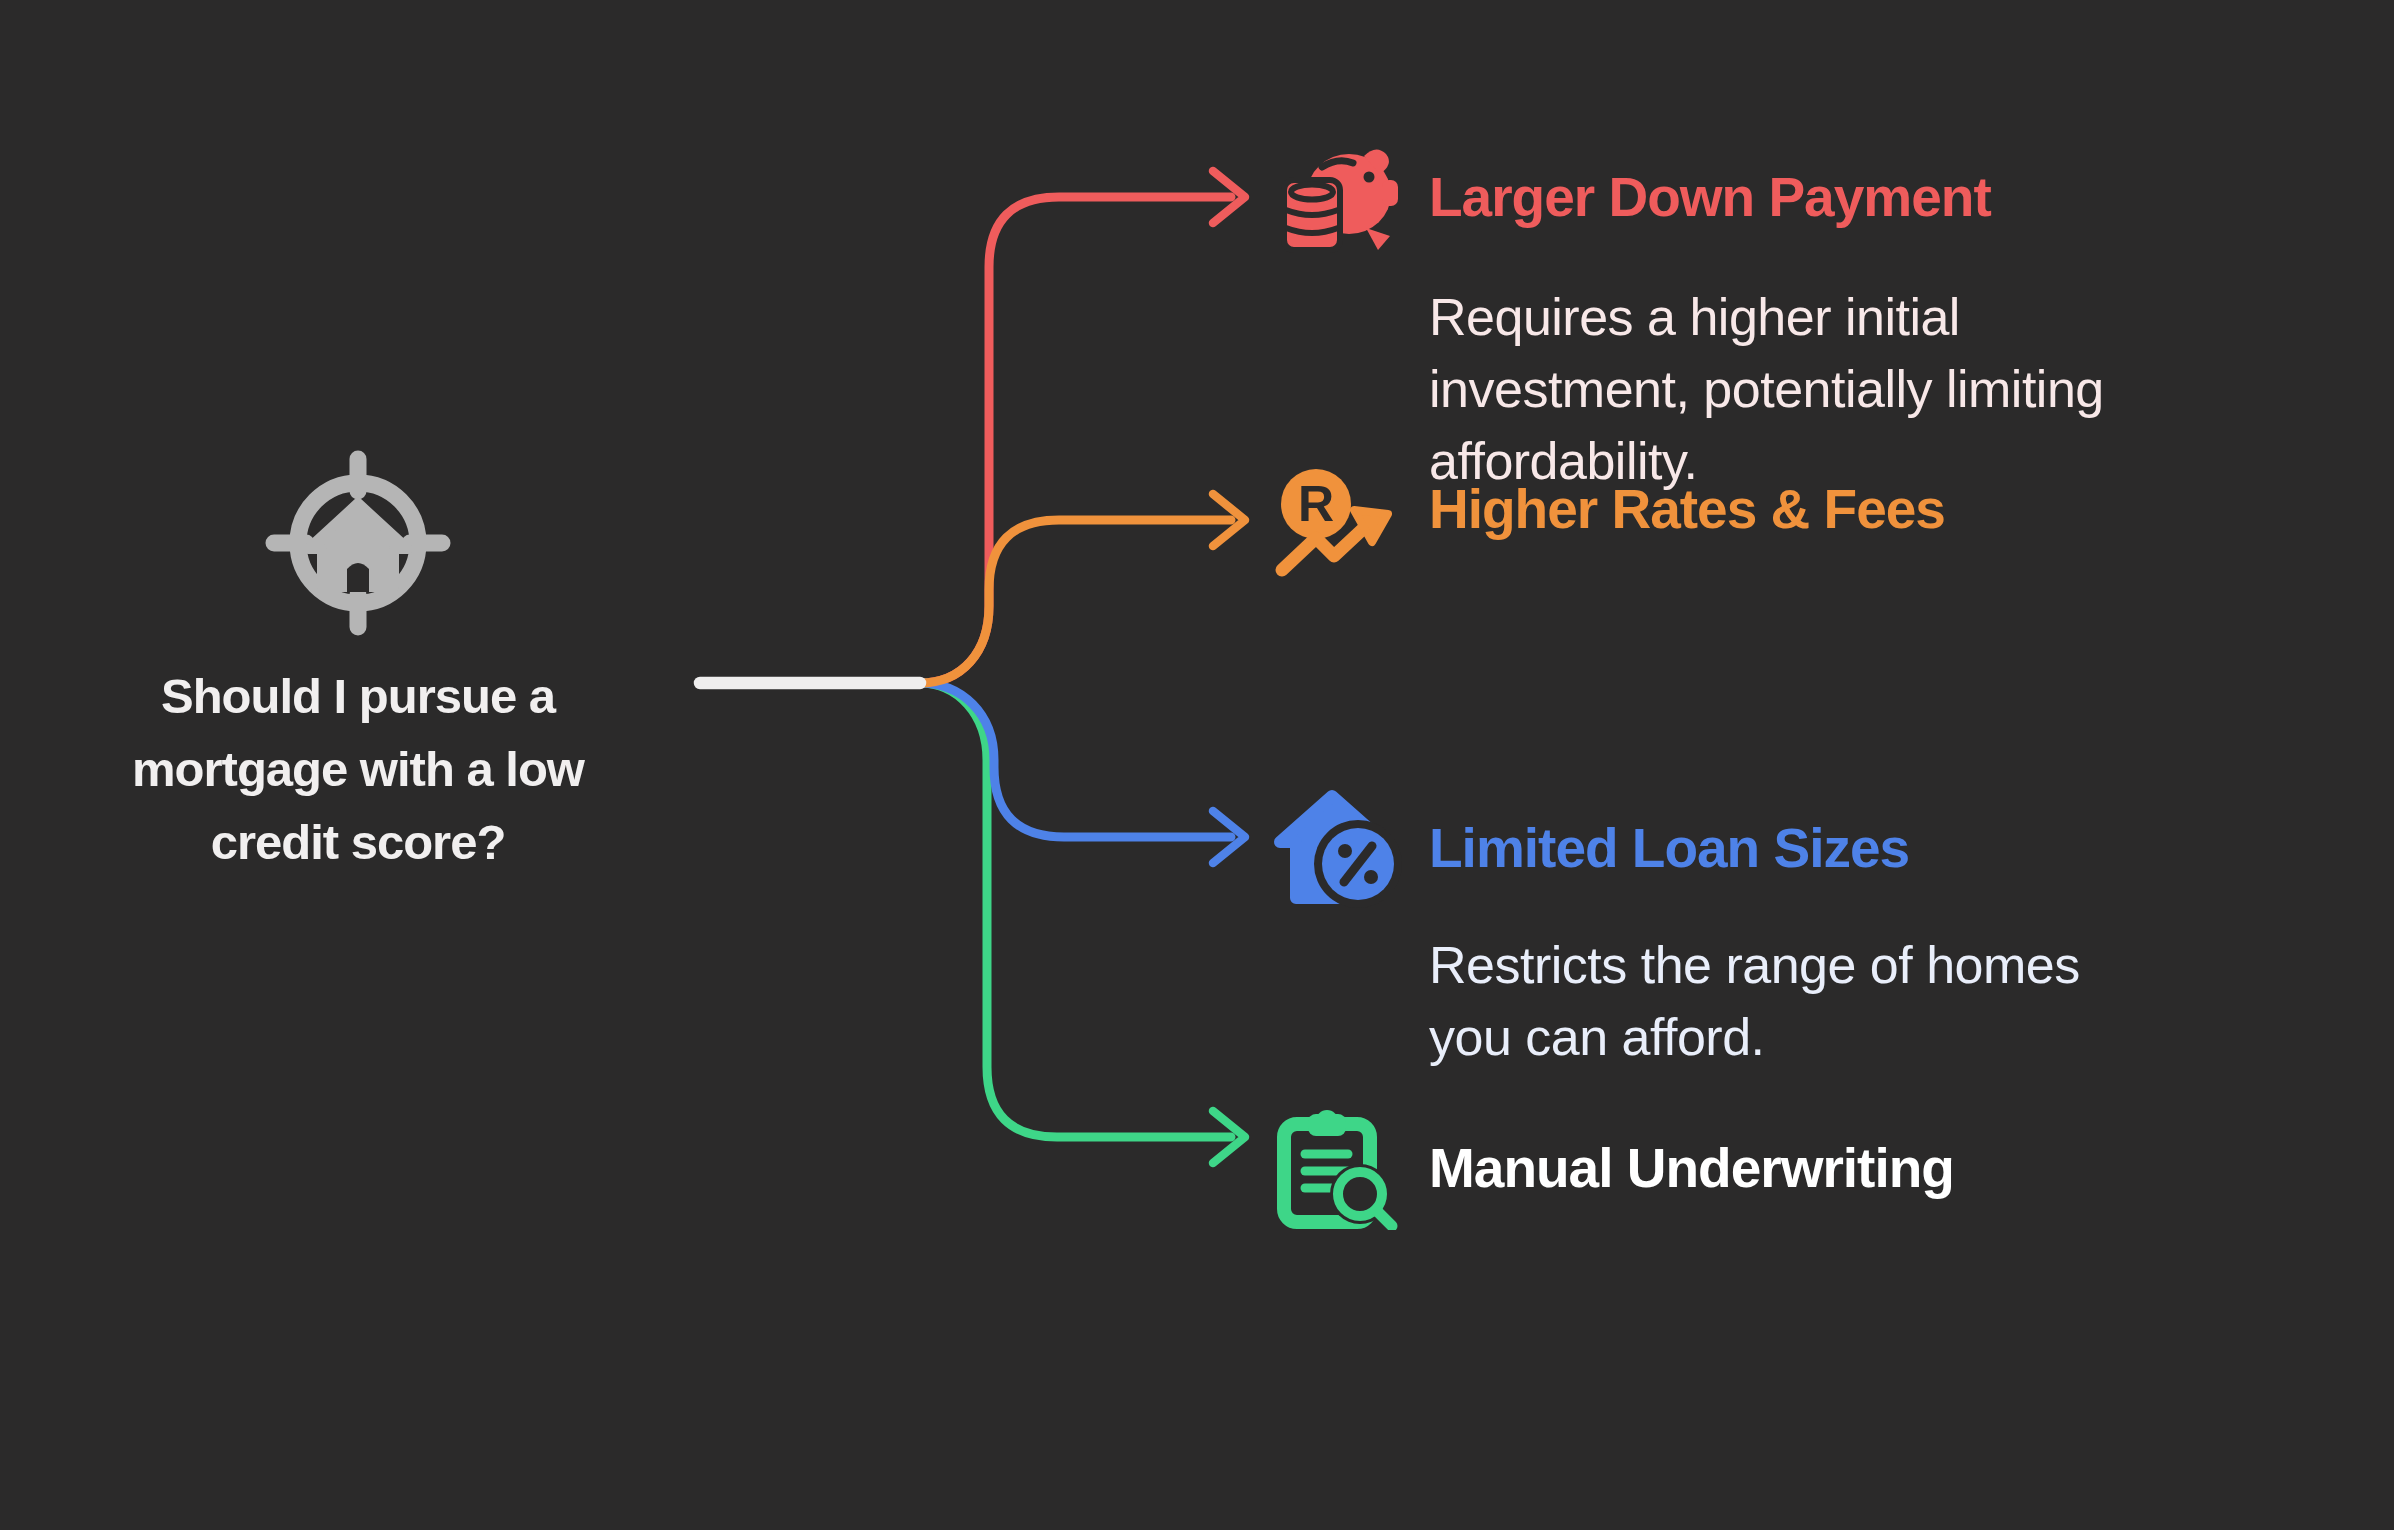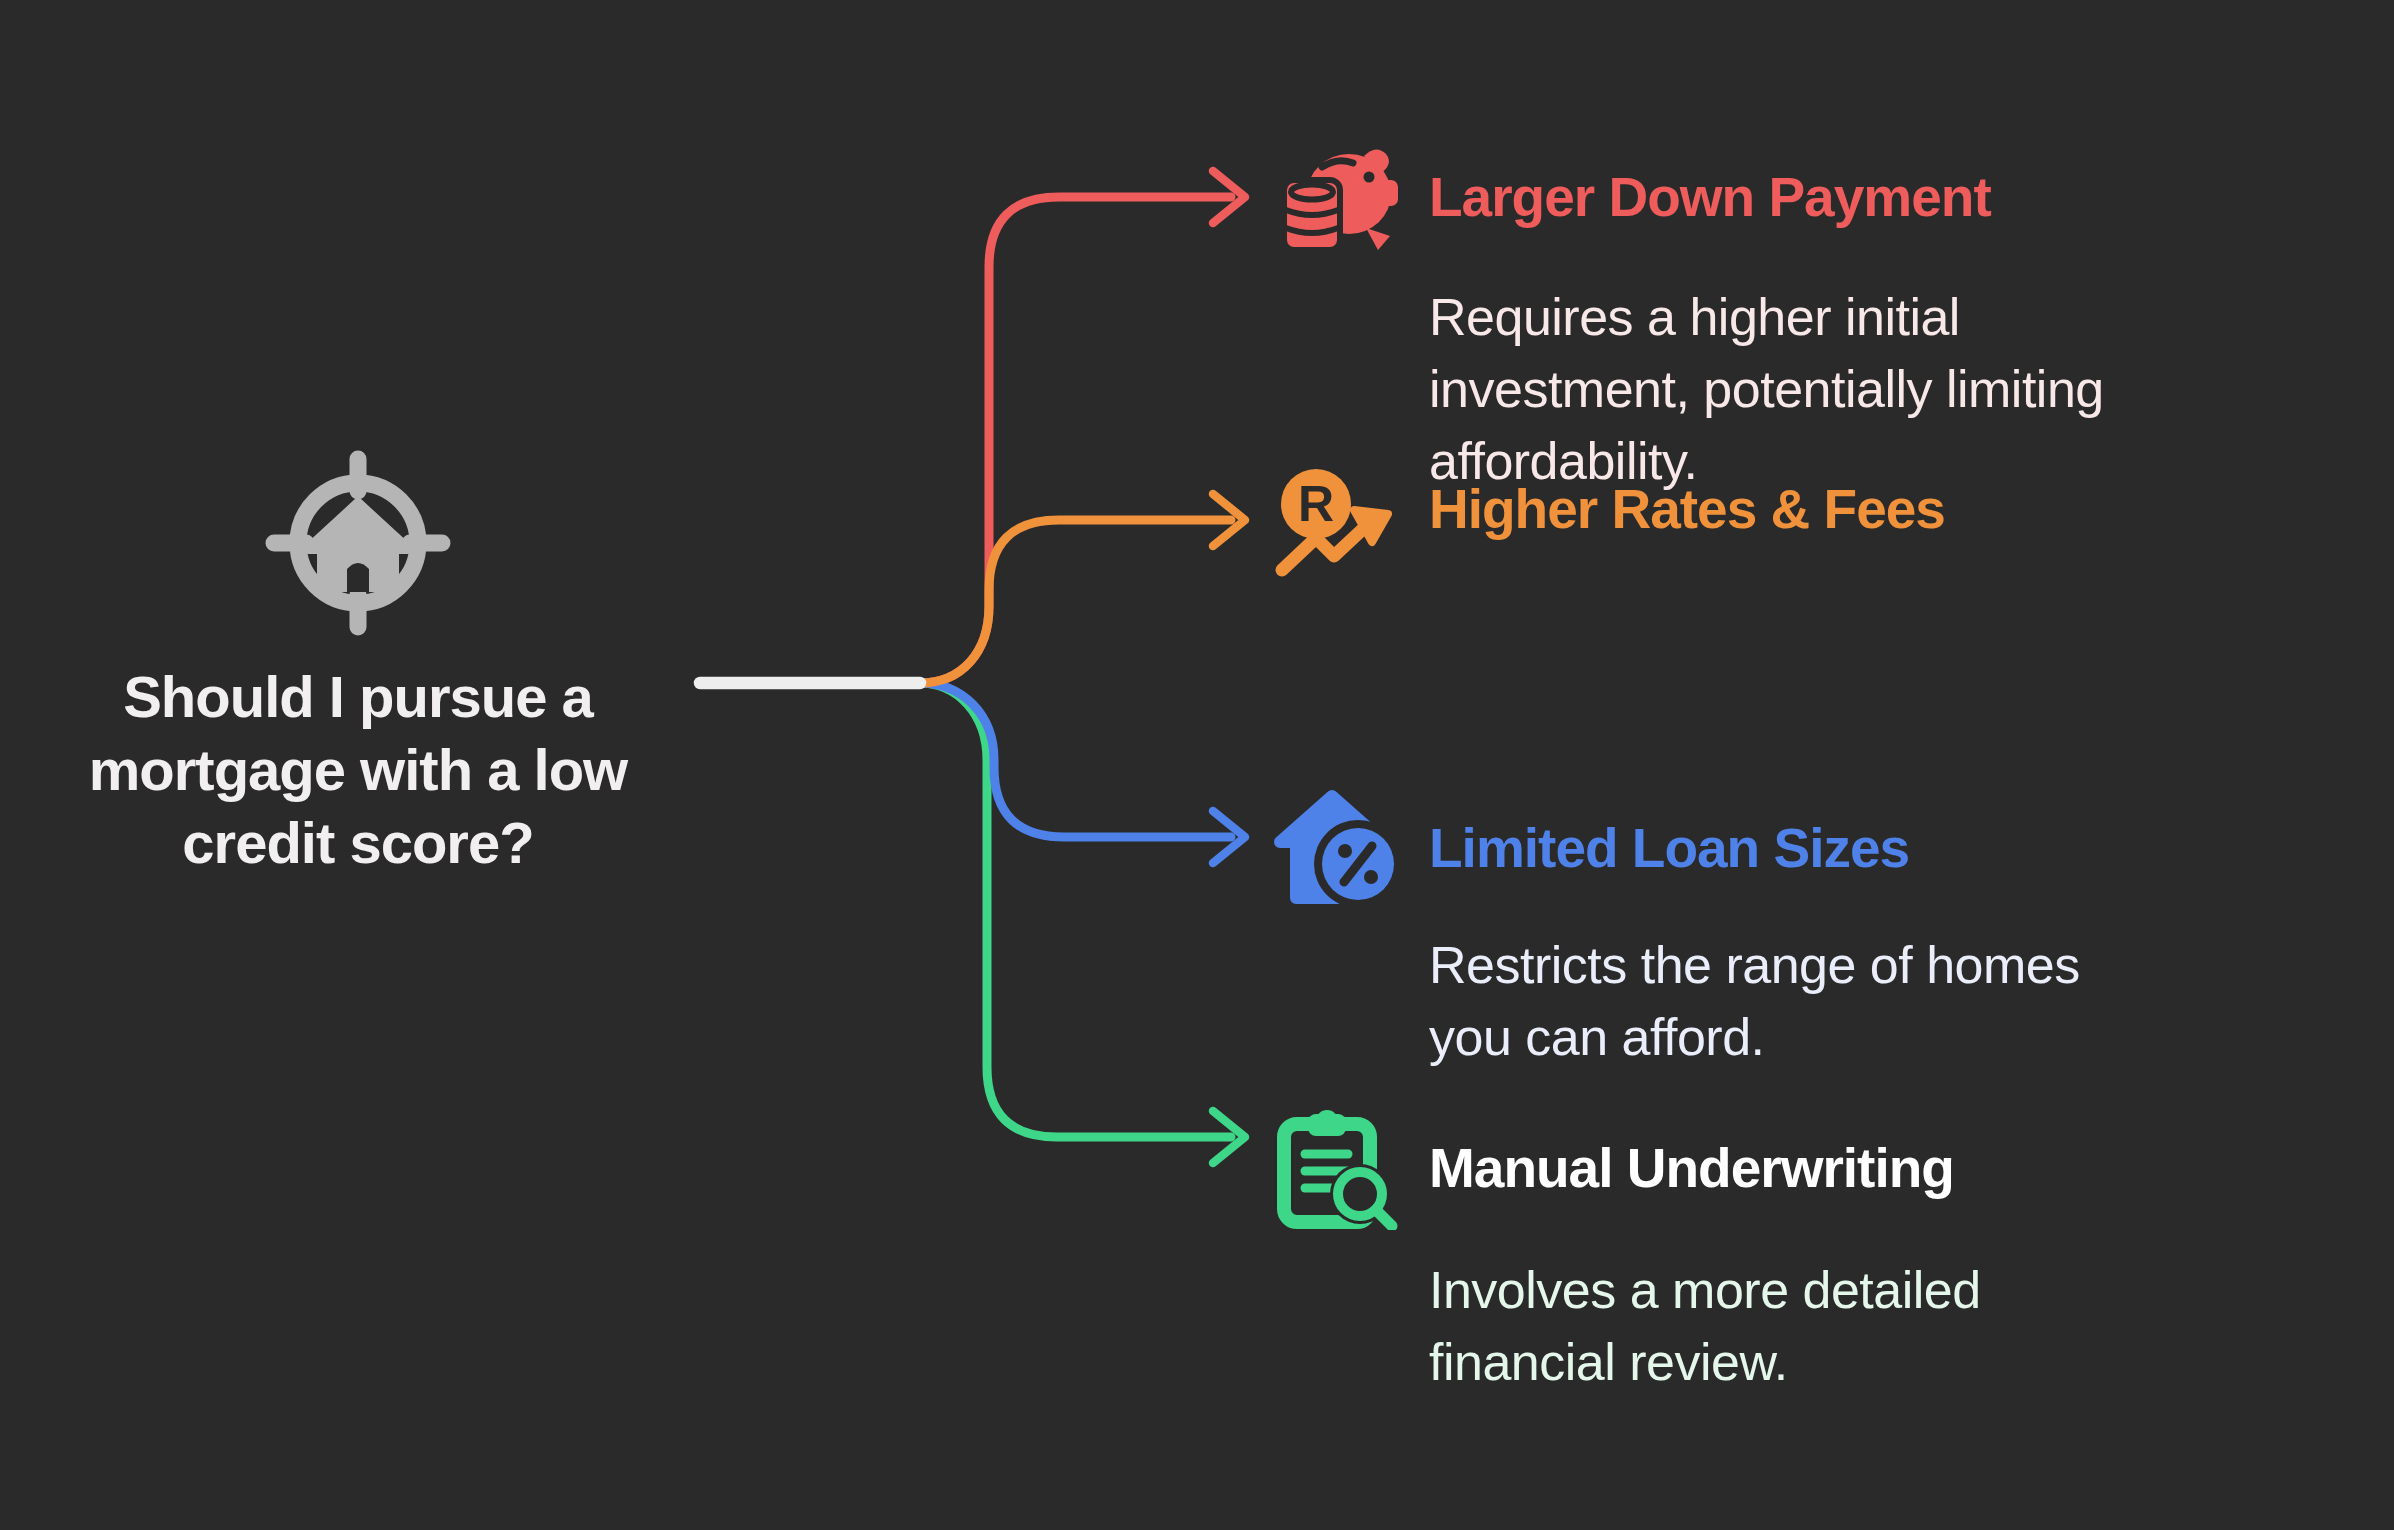--- a/index.html
+++ b/index.html
@@ -5,21 +5,21 @@
   html,body{margin:0;padding:0;background:#222;}
   #stage{
     position:relative;width:2394px;height:1530px;overflow:hidden;
     background:#2b2a2a;
     font-family:"Liberation Sans",sans-serif;
   }
   .abs{position:absolute;}
   #question{
     left:58px;top:660px;width:600px;
     text-align:center;white-space:pre-line;
-    font-size:58px;font-weight:bold;line-height:73px;
+    font-size:49px;font-weight:bold;line-height:73px;
     letter-spacing:-1px;color:#f1efef;
   }
   .branch-title{
     left:1429px;height:66px;
     font-size:55px;font-weight:bold;line-height:66px;letter-spacing:-1px;
     white-space:nowrap;
   }
   .branch-desc{
     left:1429px;width:880px;
     font-size:52px;line-height:72px;letter-spacing:-0.5px;
@@ -111,16 +111,14 @@
     <g stroke="#3ed688" stroke-width="9" stroke-linecap="round">
       <path d="M33 46 L76 46"></path>
       <path d="M33 63 L76 63"></path>
       <path d="M33 80 L60 80"></path>
     </g>
     <circle cx="88" cy="86" r="30" fill="#2b2a2a"></circle>
     <circle cx="88" cy="86" r="22" stroke="#3ed688" stroke-width="10"></circle>
     <path d="M104 102 L120 118" stroke="#3ed688" stroke-width="11" stroke-linecap="round"></path>
   </svg>
   <div class="abs branch-title t-green" style="top:1135px">Manual Underwriting</div>
-  <div class="abs branch-desc d-green" style="top:1244px">Involves a more detailed
-financial review.</div>
 
 </div>
 
 </body></html>

